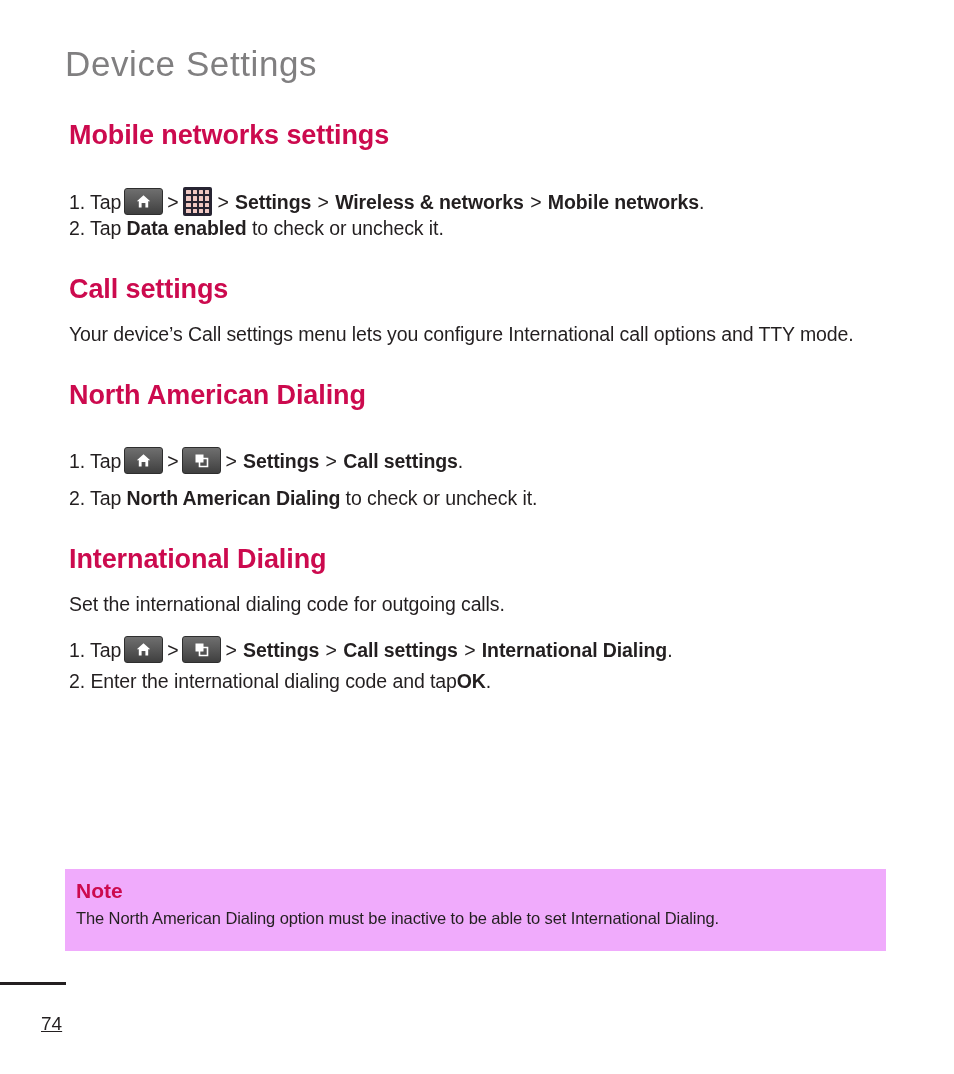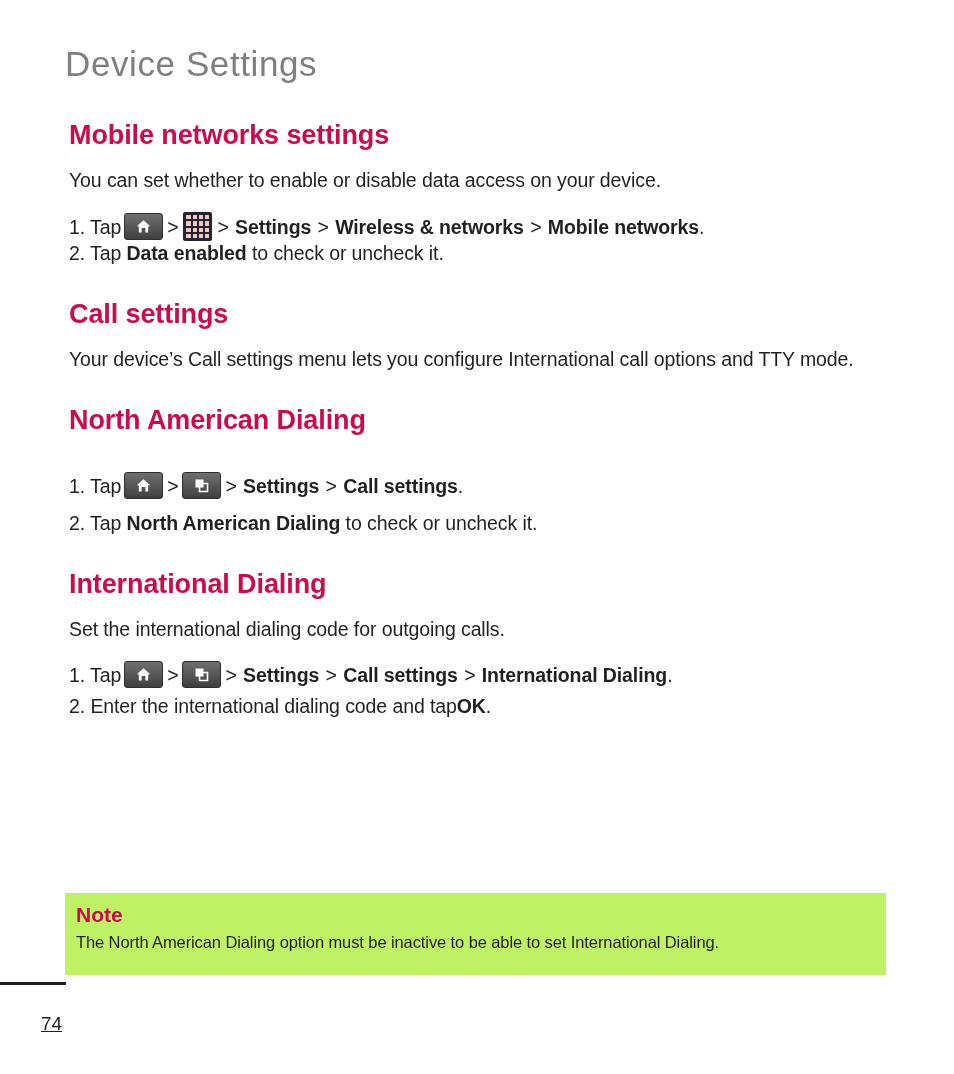--- a/index.html
+++ b/index.html
@@ -127,24 +127,24 @@
   .apps-grid i {
     display: block;
     background: #f1c9c4;
     border-radius: 0.5px;
   }
 
   
   .note-box {
     position: absolute;
     left: 65px;
-    top: 893px;
+    top: 869px;
     width: 821px;
     height: 82px;
-    background: #bef264;
+    background: #f0abfc;
     box-sizing: border-box;
     padding: 10px 4px 0 11px;
   }
   .note-title {
     margin: 0;
     font-size: 21px;
     font-weight: 700;
     line-height: 1.1;
     color: #cc0a4e;
   }
@@ -178,21 +178,20 @@
 <body>
 
 <div class="page">
 
   <div class="doc-title">Device Settings</div>
 
   <div class="content">
 
     <h2 class="section-heading">Mobile networks settings</h2>
     <div class="sp-head-to-body"></div>
-    <p class="body-text">You can set whether to enable or disable data access on your device.</p>
     <div class="sp-body-to-steps"></div>
 
     <p class="step">
       <span>1. Tap</span><span class="key-icon home">
         <svg width="37" height="25" viewBox="0 0 37 25" aria-hidden="true">
           <path d="M18.5 6.2 L25.2 12.2 L23.2 12.2 L23.2 18.6 L20.4 18.6 L20.4 14.0 L16.6 14.0 L16.6 18.6 L13.8 18.6 L13.8 12.2 L11.8 12.2 Z" fill="#ffffff"></path>
         </svg>
       </span><span class="sep">&gt;</span><span class="apps-icon">
         <span class="apps-grid">
           <i></i>

